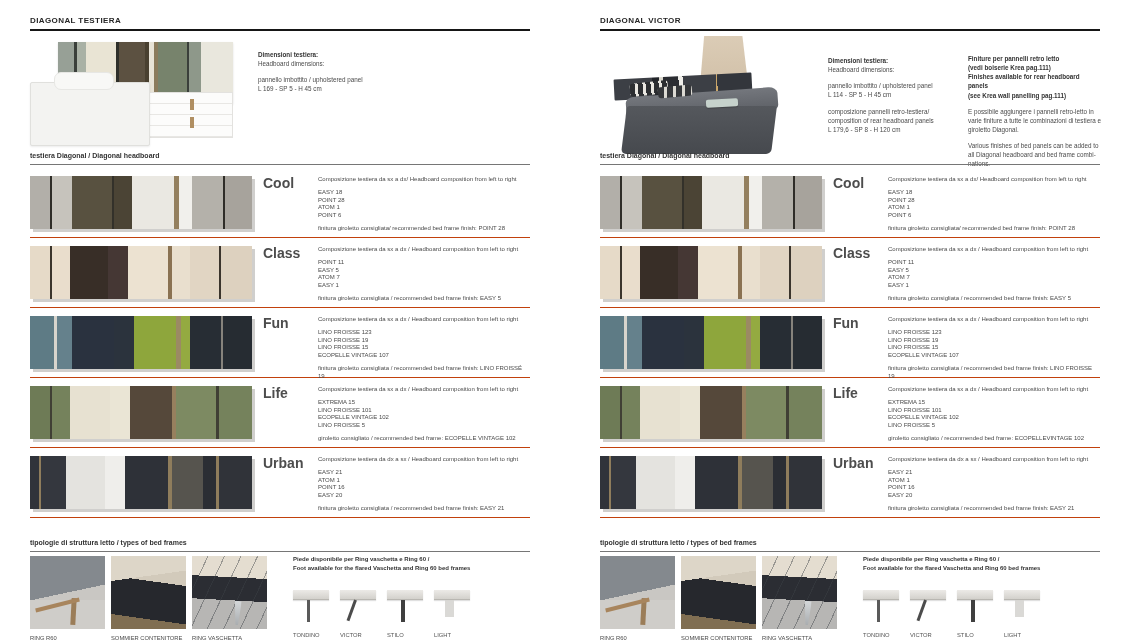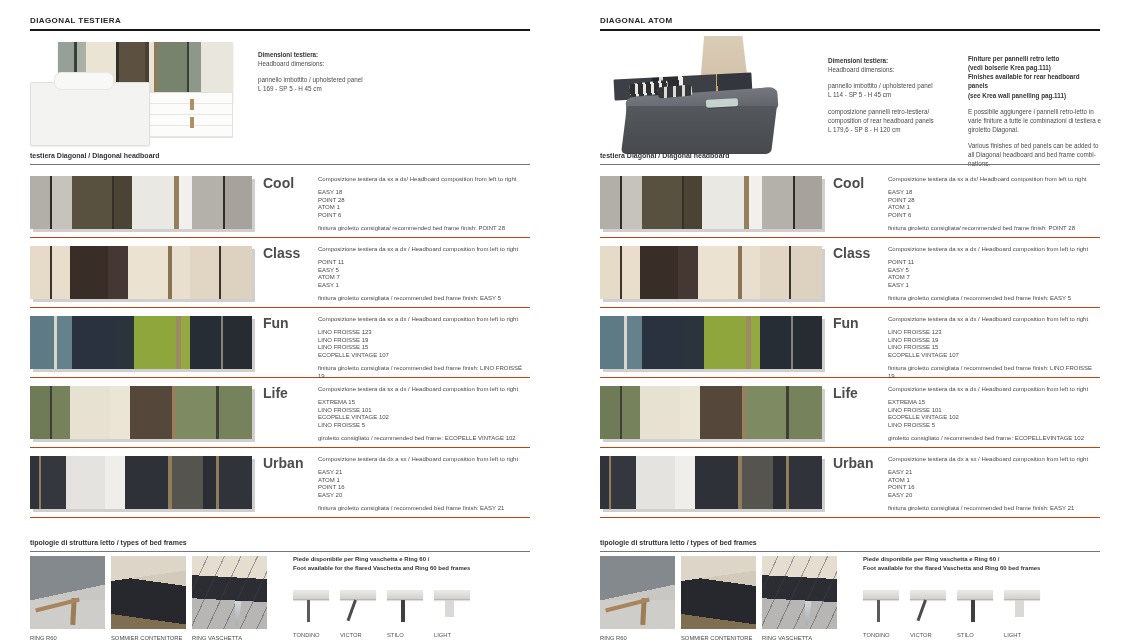--- a/index.html
+++ b/index.html
@@ -324,21 +324,21 @@
           </div>
           <div class="foot-label">LIGHT</div>
         </div>
       </div>
   </div>
 
   <div class="rule rule-bottom"></div>
 </section>
 
 <section class="col" id="col-1">
-  <h1 class="col-title">DIAGONAL ATOM</h1>
+  <h1 class="col-title">DIAGONAL VICTOR</h1>
   <div class="rule rule-title"></div>
 
   <div class="hero-img hero-b">
     <div class="hb-backpanel"></div>
     <div class="hb-board"></div>
     <div class="hb-mattress"></div>
     <div class="hb-base"></div>
     <div class="hb-pillow1"></div>
     <div class="hb-pillow2"></div>
     <div class="hb-cushion"></div>

